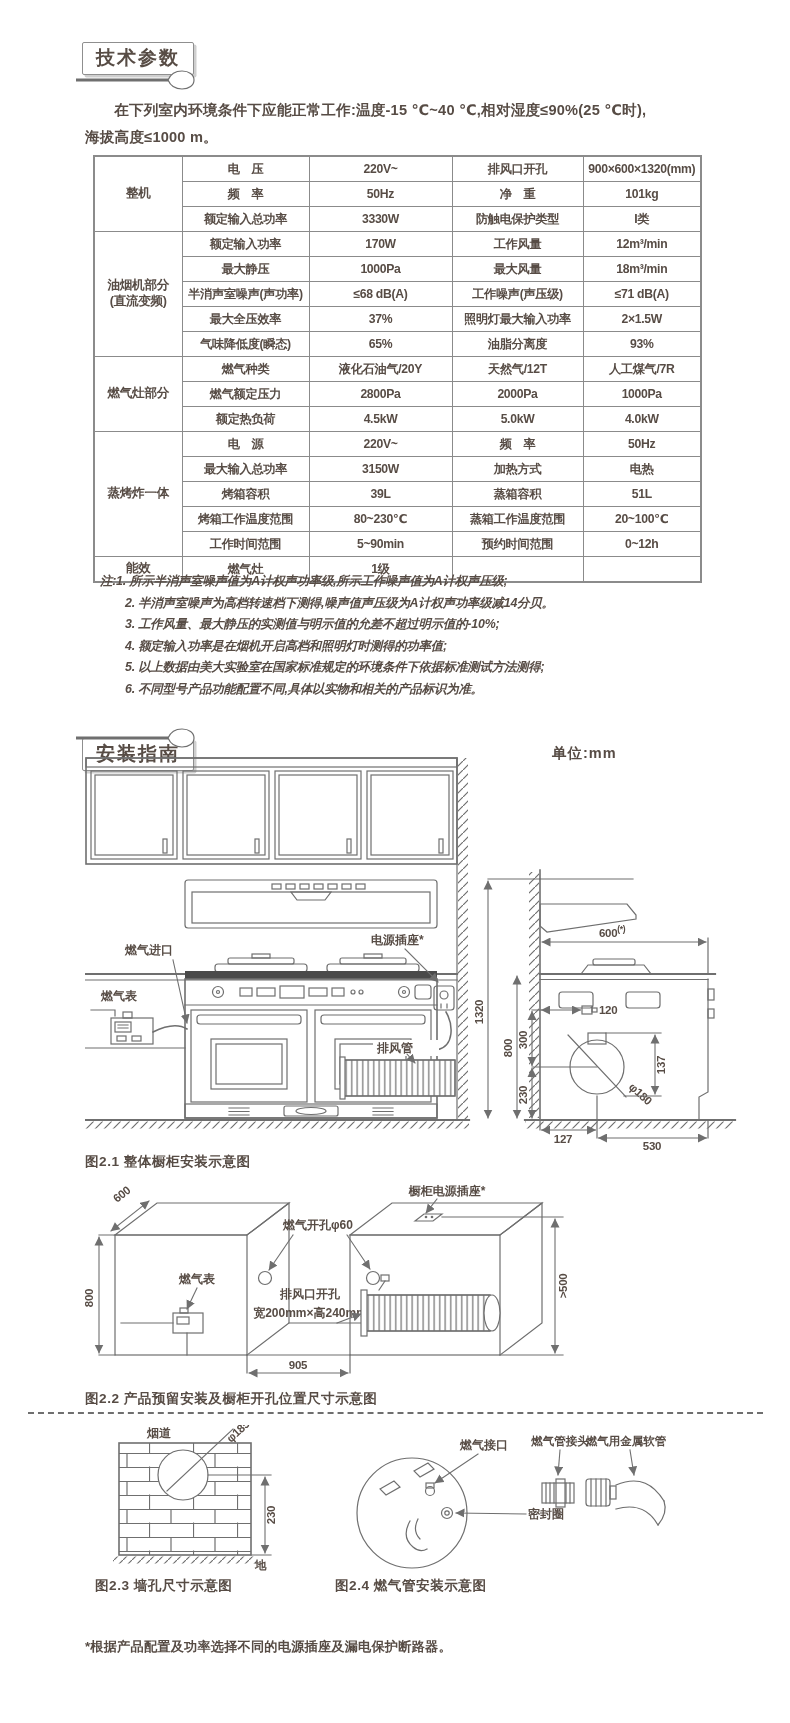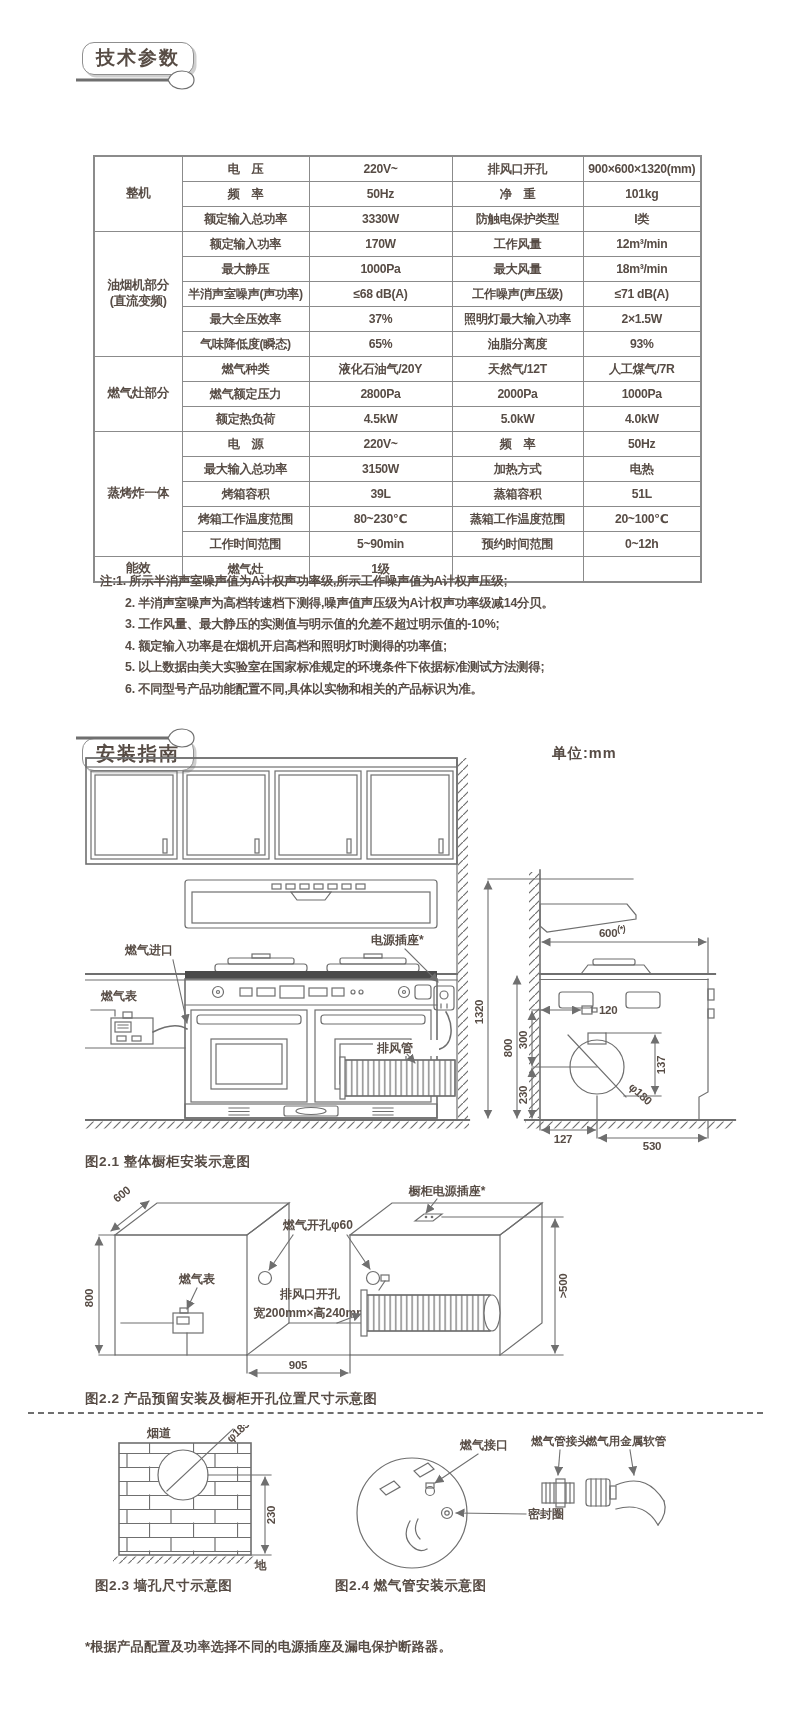--- a/index.html
+++ b/index.html
@@ -1,29 +1,29 @@
 <!DOCTYPE html>
 <html><head>
 <meta charset="utf-8">
 <style>
   html,body{margin:0;padding:0;background:#fff;}
   .page{position:relative;width:790px;height:1723px;background:#ffffff;overflow:hidden;
         font-family:"Liberation Sans","DejaVu Sans",sans-serif;color:#574c45;font-weight:700;}
   .abs{position:absolute;}
-  .badge{position:absolute;border:1.6px solid #8f8f8f;border-radius:12px;padding:2px 13px 3px;
+  .badge{position:absolute;border:1.6px solid #8f8f8f;border-radius:2px;padding:2px 13px 3px;
          font-size:19px;font-weight:700;letter-spacing:2px;background:#fff;
          box-shadow:2.5px 2.5px 0 #cfcfcf;}
   .intro{position:absolute;font-size:14.6px;line-height:27px;width:636px;letter-spacing:0.2px;}
   .intro .ind{text-indent:2em;}
   table.spec{border-collapse:collapse;table-layout:fixed;border:2px solid #8b8b8b;}
   .spec td{border:1px solid #8b8b8b;text-align:center;height:24px;padding:0 1px;
            font-size:12.2px;font-weight:700;letter-spacing:-0.3px;white-space:nowrap;overflow:hidden;}
   .spec td.g{font-size:12.6px;line-height:1.25;}
   .notes{position:absolute;font-size:12.4px;line-height:21.6px;}
-  .note{white-space:nowrap;letter-spacing:-0.2px;}
+  .note{white-space:nowrap;letter-spacing:-0.2px;font-style:italic;}
   .note.sub{padding-left:25px;}
   .unit{position:absolute;font-size:14.5px;letter-spacing:1px;}
   .tol{position:absolute;font-size:12.4px;line-height:19.5px;letter-spacing:-0.2px;}
   .cap{position:absolute;font-size:13.6px;text-align:left;letter-spacing:0.5px;}
   .foot{position:absolute;font-size:13.2px;letter-spacing:0.2px;margin-top:36px;}
   .divider{position:absolute;border-top:2.4px dashed #6f6f6f;height:0;}
   
   svg path,svg rect,svg line,svg circle,svg ellipse,svg polygon{stroke:#6f6f6f;fill:none;stroke-width:1.2;stroke-linecap:square;}
   svg text{stroke:none;fill:#574c45;font-size:12px;font-weight:700;font-family:inherit;}
   svg .dt{font-size:11.5px;letter-spacing:-0.3px;}
@@ -60,20 +60,22 @@
 
 <div class="page">
 
   <div class="badge" style="left:82px;top:42px;">技术参数</div>
   <svg class="abs" style="left:76px;top:70px;" width="125" height="20">
     <path class="w3" d="M0,10H92"></path>
     <path class="f" d="M92,10C95,3 100,1 106,1C113,1 118,4.5 118,10C118,15.5 113,19 106,19C100,19 95,17 92,10Z"></path>
   </svg>
 
   <div class="intro" style="left:85px;top:97px;">
+    <div class="ind">在下列室内环境条件下应能正常工作:温度-15 ℃~40 ℃,相对湿度≤90%(25 ℃时),</div>
+    <div>海拔高度≤1000 m。</div>
   </div>
 
   <table class="spec abs" style="left:93px;top:155px;">
     <colgroup>
       <col style="width:88px">
         <col style="width:127px">
         <col style="width:143px">
         <col style="width:131px">
         <col style="width:118px">
     </colgroup>

